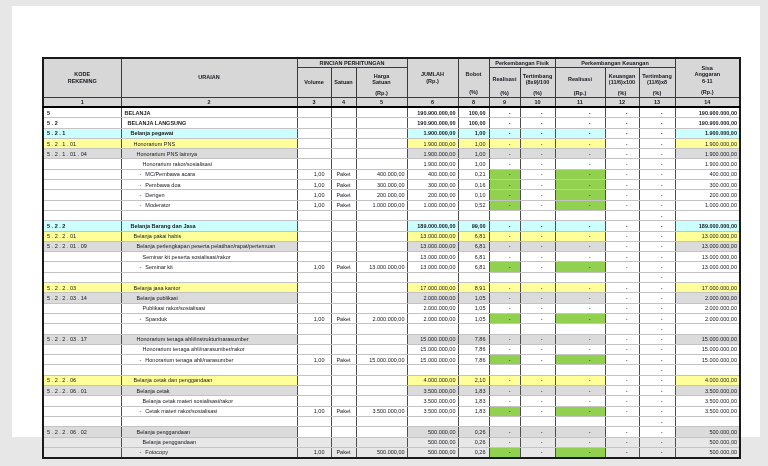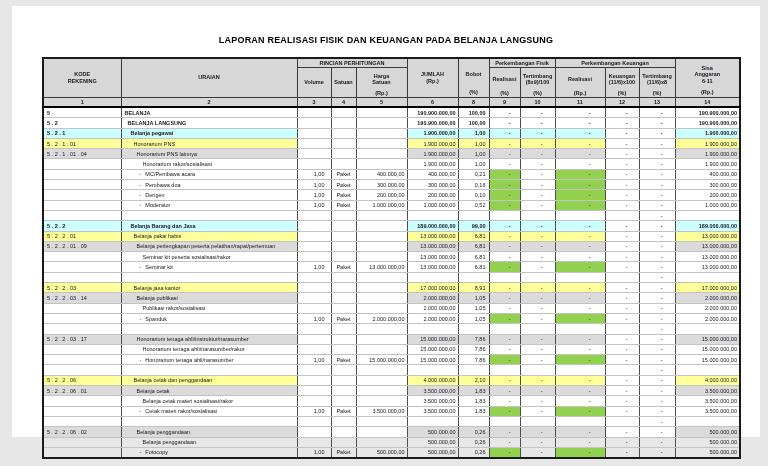--- a/index.html
+++ b/index.html
@@ -61,21 +61,20 @@
   tr.r-c td.colorable{background:#CCFFFF;}
   tr.r-y td.colorable{background:#FFFF99;}
   tr.r-g td.colorable{background:#DBDBDB;}
   tr.r-d td.c-rf,tr.r-d td.c-rk{background:#92D050;}
   .dash{display:inline-block;margin-right:4px;}
 </style>
 </head>
 <body>
 
 <div class="sheet">
-  <div class="title">LAPORAN REALISASI FISIK DAN KEUANGAN PADA BELANJA LANGSUNG</div>
 
   <table class="report">
     <colgroup>
       <col style="width:78px">
         <col style="width:176px">
         <col style="width:34px">
       <col style="width:25px">
         <col style="width:51px">
         <col style="width:51px">
       <col style="width:31px">

